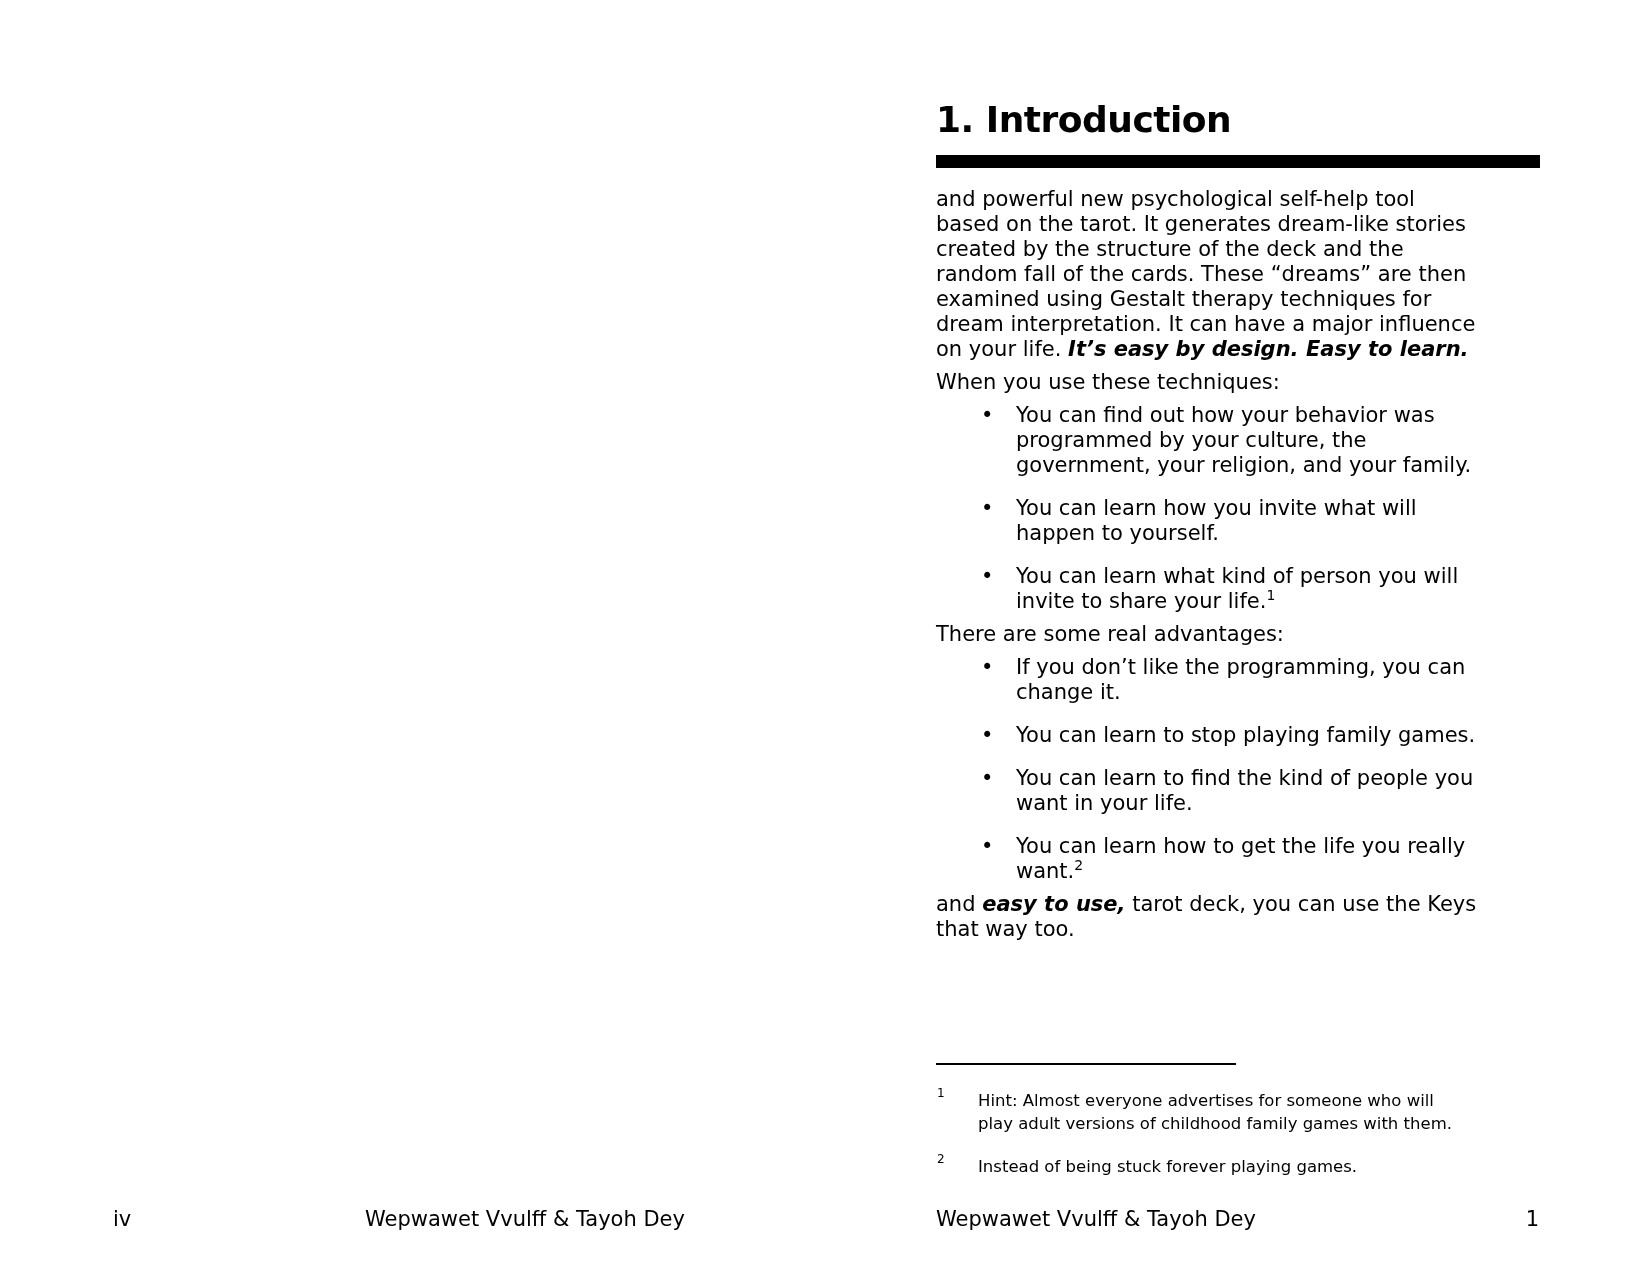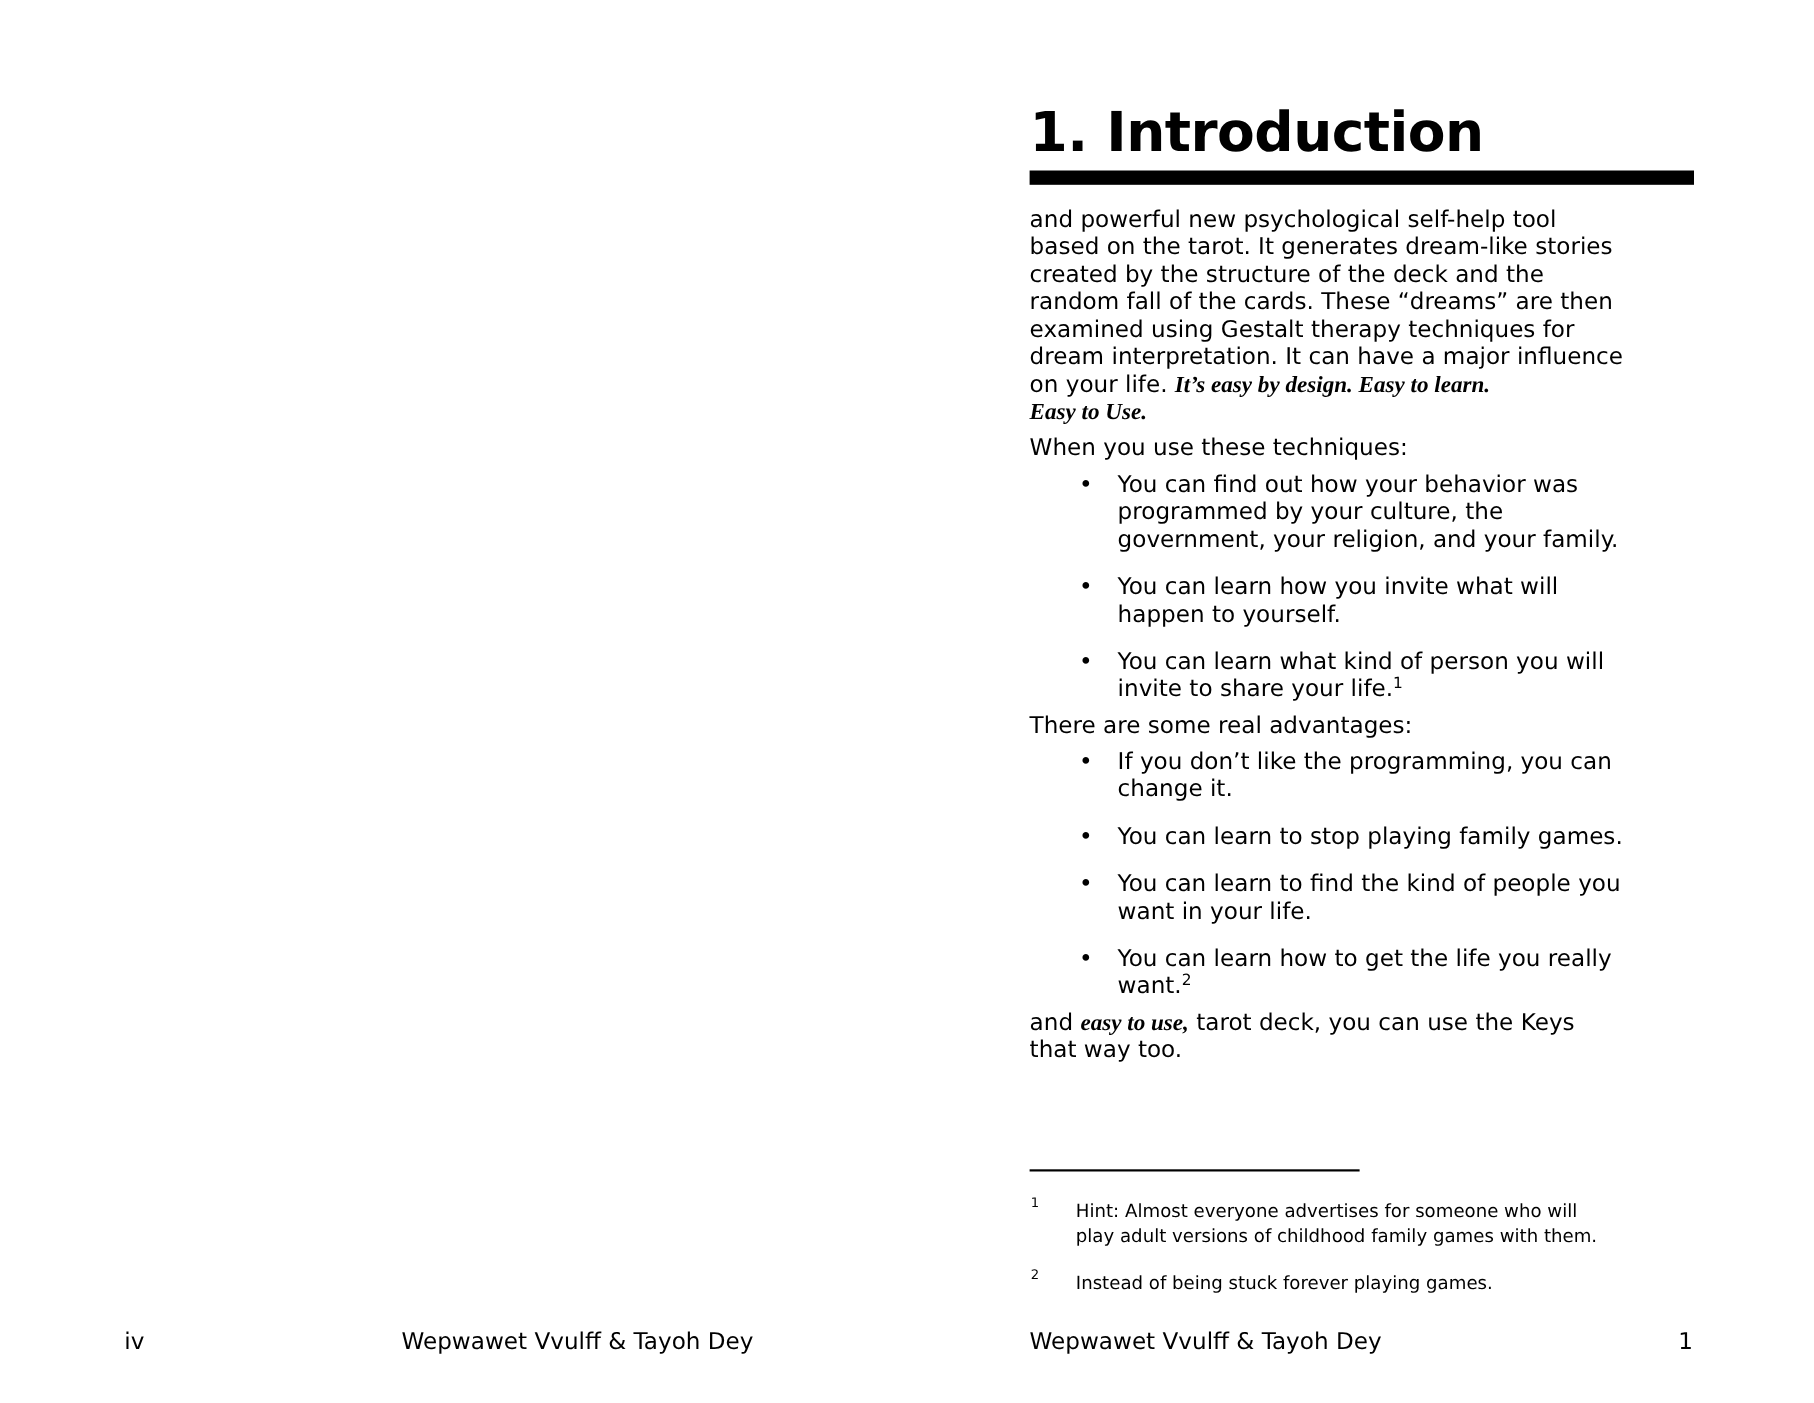--- a/index.html
+++ b/index.html
@@ -10,34 +10,34 @@
     position:relative; overflow:hidden;
   }
   .page { position:absolute; top:0; height:1275px; }
   .page-left  { left:0; width:824px; }
   .page-right { left:824px; width:825px; }
 
   
   .rp-content { position:absolute; left:936px; top:94px; width:604px; }
 
   .chapter-heading {
-    font-size:50px; font-weight:bold; line-height:52px;
+    font-size:36px; font-weight:bold; line-height:52px;
     letter-spacing:-0.5px; margin:0;
   }
   .heading-rule { height:13px; background:#000; margin-top:9px; }
 
   .para { font-size:21px; }
   .line { white-space:pre; line-height:25px; height:25px; }
   .mt-para  { margin-top:8px; }
   .mt-first { margin-top:19px; }
   .mt-item-first { margin-top:8px; }
   .mt-item  { margin-top:18px; }
 
   .it  { font-style:italic; }
-  .b-i { font-weight:bold; font-style:italic;font-family:Liberation Serif, serif; }
+  .b-i { font-weight:bold; font-style:italic; }
 
   .bullet-item { position:relative; padding-left:80px; font-size:21px; }
   .bullet { position:absolute; left:45px; top:0; line-height:25px; }
   sup.ref { font-size:14px; vertical-align:super; line-height:0; }
 
   
   .footnotes { position:absolute; left:936px; top:1063px; width:604px; }
   .fn-rule { width:300px; height:2px; background:#000; }
   .fn { position:relative; padding-left:42px; font-size:16.5px; margin-top:24px; }
   .fn + .fn { margin-top:20px; }
@@ -69,21 +69,20 @@
   <div class="heading-rule"></div>
 
   <div class="para mt-first">
     <div class="line">and powerful new psychological self-help tool</div>
     <div class="line">based on the tarot. It generates dream-like stories</div>
     <div class="line">created by the structure of the deck and the</div>
     <div class="line">random fall of the cards. These “dreams” are then</div>
     <div class="line">examined using Gestalt therapy techniques for</div>
     <div class="line">dream interpretation. It can have a major influence</div>
     <div class="line"><span>on your life. </span><span class="b-i">It’s easy by design. Easy to learn.</span></div>
-    <div class="line"><span class="b-i">Easy to Use.</span></div>
   </div>
 
   <div class="para mt-para">
     <div class="line">When you use these techniques:</div>
   </div>
 
   <div>
     <div class="bullet-item mt-item-first">
       <span class="bullet">•</span>
       <div class="line">You can find out how your behavior was</div>

